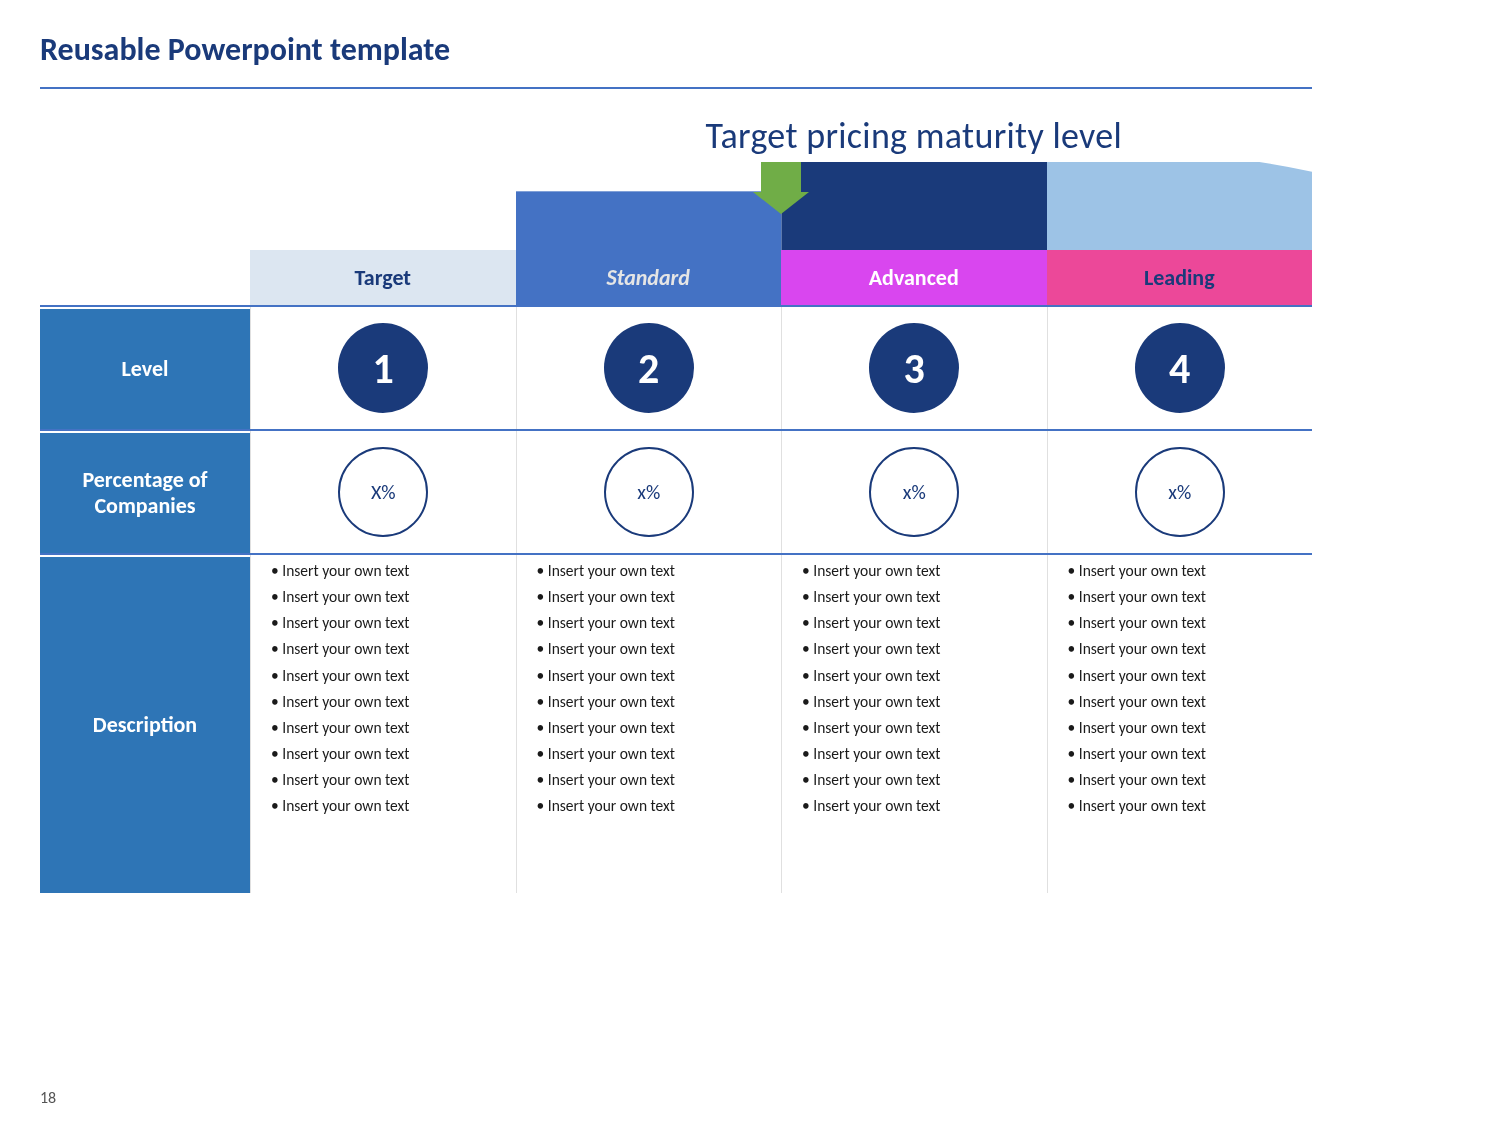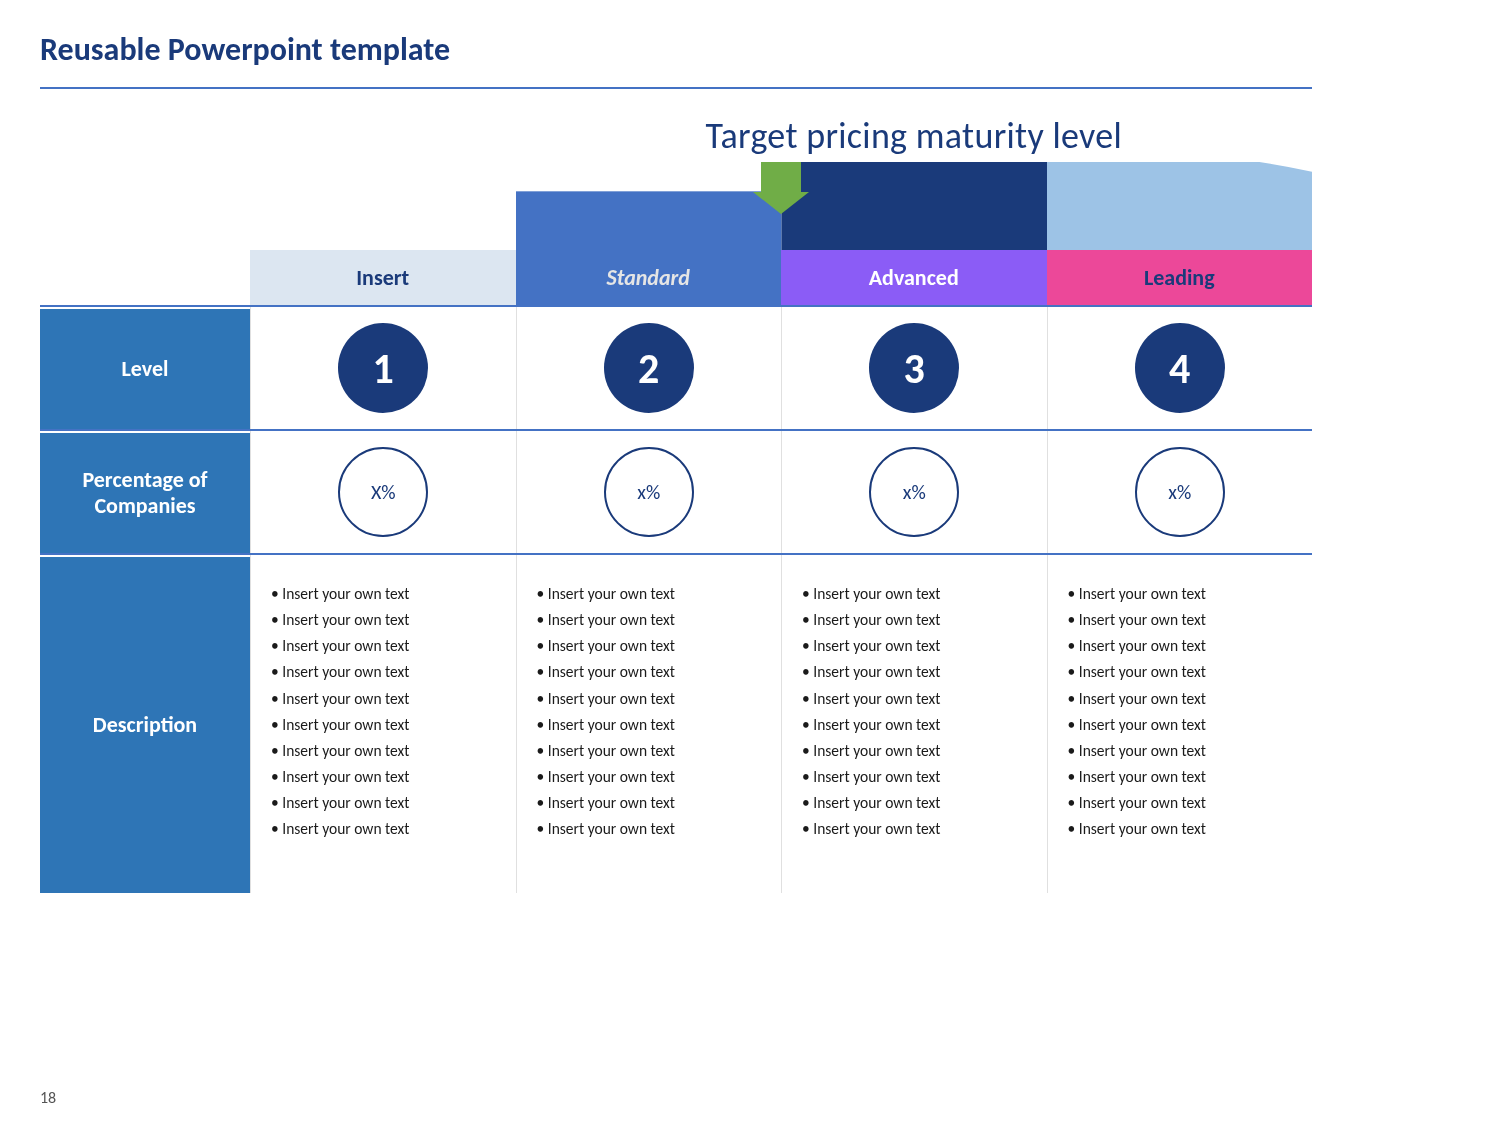--- a/index.html
+++ b/index.html
@@ -52,21 +52,21 @@
       color: #1a3a7a;
     }
 
     .col-header.standard {
       background: #4472c4;
       color: #e5e5e5;
       font-style: italic;
     }
 
     .col-header.advanced {
-      background: #8b5cf6;
+      background: #d946ef;
       color: #ffffff;
     }
 
     .col-header.leading {
       background: #ec4899;
       color: #1a3a7a;
     }
 
     
     .data-row {
@@ -133,21 +133,21 @@
       align-items: center;
       justify-content: center;
       color: #1a3a7a;
       font-size: 20px;
       font-weight: 500;
     }
 
     
     .desc-cell {
       flex: 1;
-      padding: 29px 20px;
+      padding: 6px 20px;
       border-left: 1px solid #e0e0e0;
       display: flex;
       flex-direction: column;
       justify-content: flex-start;
     }
 
     .desc-item {
       font-size: 15.5px;
       color: #1a1a1a;
       margin-bottom: 6px;
@@ -219,21 +219,21 @@
 
                 <path d="M600,0 Q750,-20 900,10 L900,90 L600,90 Z" fill="#9dc3e6"></path>
               </svg>
 
             </div>
 
           </div>
         </div>
 
         <div class="all-col-headers">
-          <div class="col-header basic">Insert</div>
+          <div class="col-header basic">Target</div>
           <div class="col-header standard">Standard</div>
           <div class="col-header advanced">Advanced</div>
           <div class="col-header leading">Leading</div>
         </div>
 
       </div>
     </div>
 
     <div class="data-row">
       <div class="row-label-cell">

